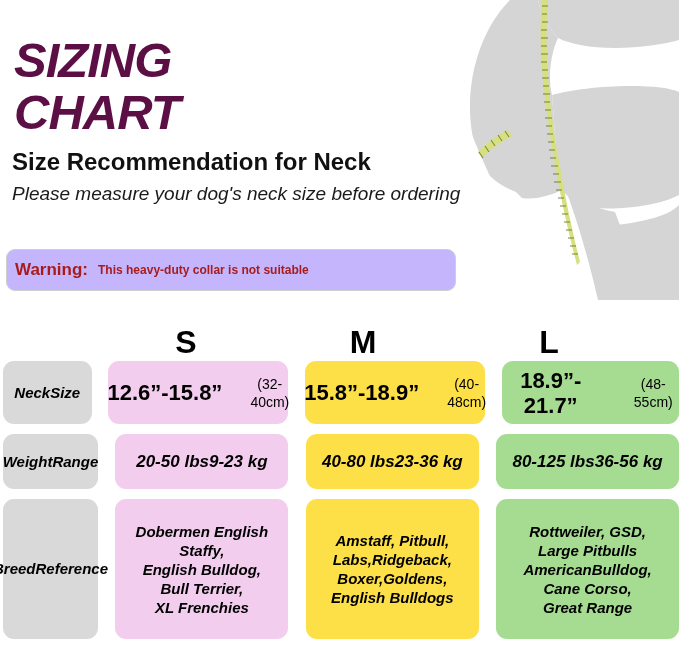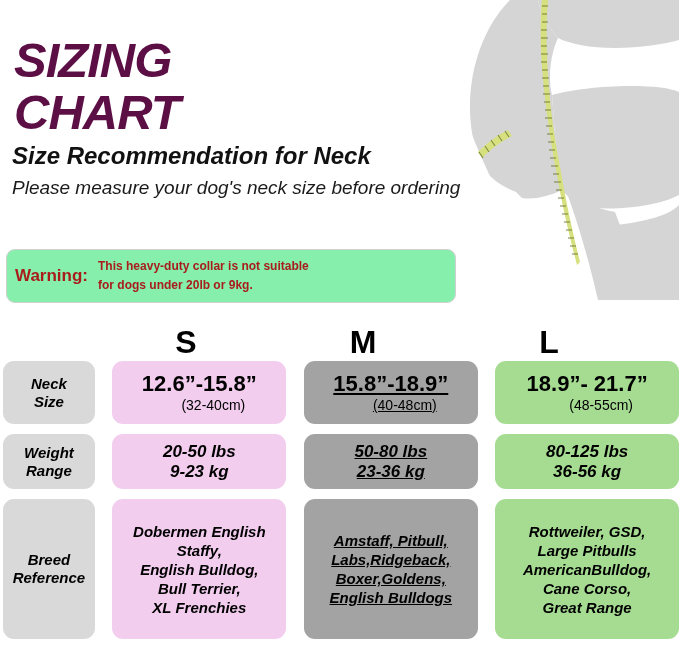--- a/index.html
+++ b/index.html
@@ -42,46 +42,45 @@
   .title-line {
     font-style: italic;
     font-weight: bold;
     font-size: 49px;
     line-height: 52px;
     letter-spacing: -1px;
     color: #5c0f45;
     white-space: nowrap;
   }
   #subtitle {
-    margin: 4px 0 0 12px;
-    font-style: italic;
+    margin: 10px 0 0 12px;
     font-weight: bold;
     font-size: 24px;
     color: #111111;
     white-space: nowrap;
   }
   #measure-note {
     margin: 7px 0 0 12px;
     font-style: italic;
     font-size: 19px;
     color: #1a1a1a;
     white-space: nowrap;
   }
 
   
   #warning-box {
     position: absolute;
     left: 6px;
     top: 249px;
     width: 450px;
-    height: 54px;
+    height: 42px;
     box-sizing: border-box;
     border: 1px solid #cfcfcf;
     border-radius: 9px;
-    background: #86efac;
+    background: #c4b5fd;
     display: flex;
     align-items: center;
     padding: 0 8px;
     z-index: 2;
   }
   #warning-label {
     font-weight: bold;
     font-size: 17px;
     color: #a81c1c;
     white-space: nowrap;
@@ -117,21 +116,21 @@
     line-height: 34px;
   }
   .t-row {
     display: flex;
     align-items: stretch;
     margin-bottom: 10px;
   }
   .cell {
     border-radius: 11px;
     display: flex;
-    flex-direction: column;
+    flex-direction: row;
     align-items: center;
     justify-content: center;
     text-align: center;
     box-sizing: border-box;
   }
   .label-cell {
     width: 95px;
     margin-left: 3px;
     background: #d9d9d9;
     font-style: italic;
@@ -140,21 +139,21 @@
     line-height: 18px;
     color: #000000;
   }
   .spacer { width: 18px; }
   .data-cell {
     width: 180px;
     color: #000000;
   }
   .data-cell.wide { width: 190px; }
   .c-pink  { background: #f2cdee; }
-  .c-blue  { background: #a3a3a3; text-decoration: underline; }
+  .c-blue  { background: #fde047; }
   .c-green { background: #a6dc92; }
 
   
   .row-neck .cell { height: 63px; }
   .neck-main {
     font-weight: bold;
     font-size: 22px;
     line-height: 25px;
   }
   .neck-sub {
@@ -261,21 +260,20 @@
       <div class="title-line">CHART</div>
     </div>
     <div id="subtitle">Size Recommendation for Neck</div>
     <div id="measure-note">Please measure your dog's neck size before ordering</div>
   </div>
 
   <div id="warning-box">
     <div id="warning-label">Warning:</div>
     <div id="warning-text">
       <div>This heavy-duty collar is not suitable</div>
-      <div>for dogs under 20lb or 9kg.</div>
     </div>
   </div>
 
   <div id="size-table">
 
     <div class="head-row">
       <div class="size-letter" style="left:186px">S</div>
       <div class="size-letter" style="left:363px">M</div>
       <div class="size-letter" style="left:549px">L</div>
     </div>
@@ -307,21 +305,21 @@
         <div>Weight</div>
         <div>Range</div>
       </div>
       <div class="spacer"></div>
       <div class="cell data-cell c-pink">
         <div class="weight-line">20-50 lbs</div>
         <div class="weight-line">9-23 kg</div>
       </div>
       <div class="spacer"></div>
       <div class="cell data-cell c-blue">
-        <div class="weight-line">50-80 lbs</div>
+        <div class="weight-line">40-80 lbs</div>
         <div class="weight-line">23-36 kg</div>
       </div>
       <div class="spacer"></div>
       <div class="cell data-cell wide c-green">
         <div class="weight-line">80-125 lbs</div>
         <div class="weight-line">36-56 kg</div>
       </div>
     </div>
 
     <div class="t-row row-breed">

